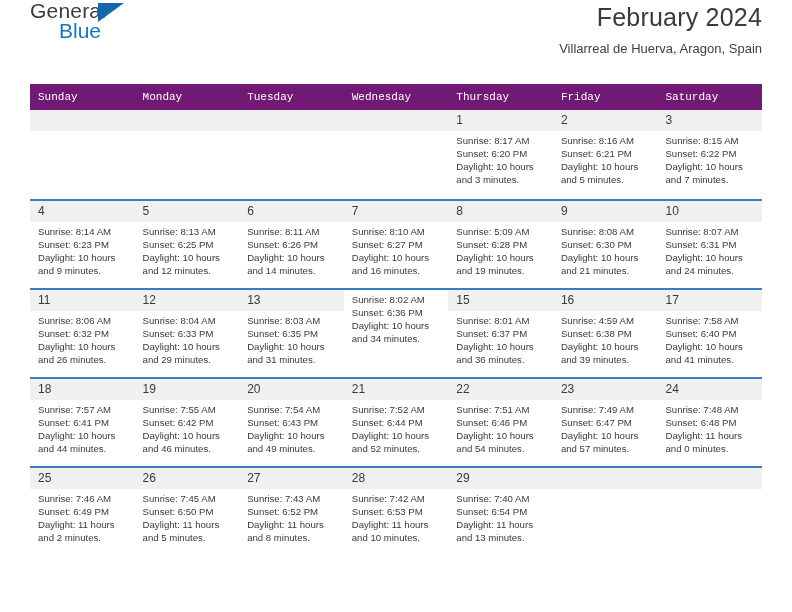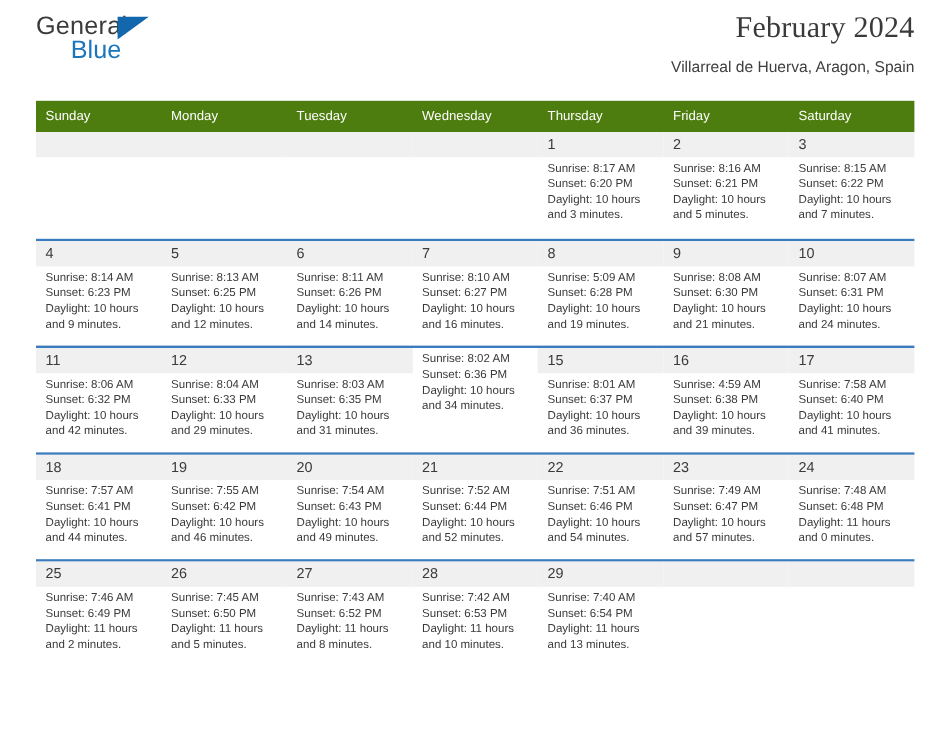--- a/index.html
+++ b/index.html
@@ -9,21 +9,21 @@
     background: #ffffff;
     font-family: "Liberation Sans", sans-serif;
     color: #333333;
     overflow: hidden;
   }
   .page { position: relative; width: 792px; height: 612px; padding: 0 30px; }
 
   
   .header {
     display: flex;
-    align-items: center;
+    align-items: flex-start;
     justify-content: space-between;
     height: 74px;
   }
   .logo { position: relative; width: 140px; height: 52px; }
   .logo-general {
     font-size: 21px;
     color: #3b3b3b;
     letter-spacing: .2px;
     line-height: 22px;
     display: block;
@@ -44,34 +44,34 @@
     border-left: 26px solid #1267ad;
     border-bottom: 19px solid transparent;
   }
   .titles { text-align: right; padding-top: 2px; }
   .month-title {
     font-size: 25px;
     color: #3a3a3a;
     font-weight: normal;
     line-height: 30px;
     letter-spacing: .2px;
-    font-family: Liberation Serif, serif;
   }
   .location {
     font-size: 13px;
     color: #404040;
     line-height: 22px;
     margin-top: 6px;
   }
 
   
   .calendar { width: 732px; margin-top: 10px; }
   .dow-row {
     display: flex;
-    background: #4d7c0f;
+    background: #701a75;
+    font-family: Liberation Mono, monospace;
   }
   .dow {
     flex: 1 1 0;
     color: #ffffff;
     font-size: 11px;
     padding: 6px 0 6px 8px;
     line-height: 14px;
   }
   .week {
     display: flex;
@@ -262,21 +262,21 @@
             </div>
           </div>
         </div>
         <div class="week">
           <div class="cell">
             <div class="cell-date">11</div>
             <div class="cell-body">
               <div>Sunrise: 8:06 AM</div>
               <div>Sunset: 6:32 PM</div>
               <div>Daylight: 10 hours</div>
-              <div>and 42 minutes.</div>
+              <div>and 26 minutes.</div>
             </div>
           </div>
           <div class="cell">
             <div class="cell-date">12</div>
             <div class="cell-body">
               <div>Sunrise: 8:04 AM</div>
               <div>Sunset: 6:33 PM</div>
               <div>Daylight: 10 hours</div>
               <div>and 29 minutes.</div>
             </div>

